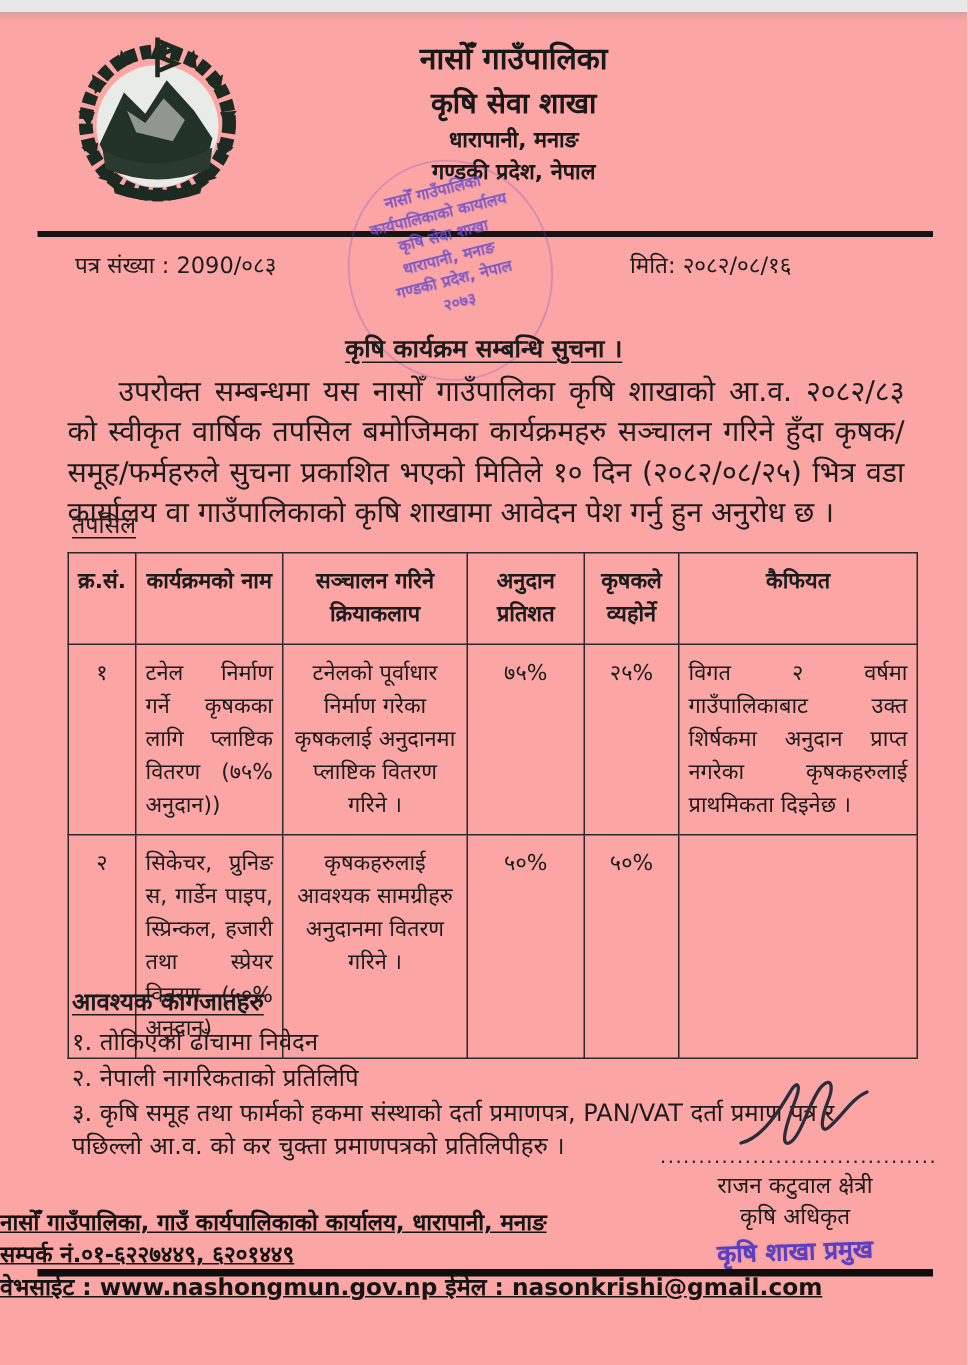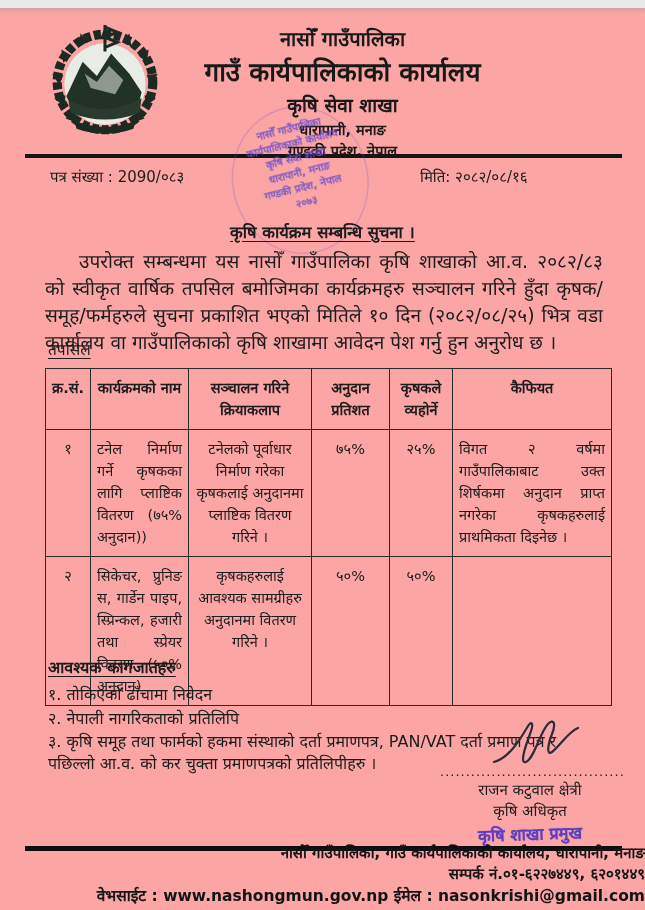--- a/index.html
+++ b/index.html
@@ -112,21 +112,21 @@
   .sig-stamp {
     display: inline-block;
     margin-top: 0px;
     transform: rotate(-2deg);
     color: #5a3fc0; font-weight: bold; font-size: 16.5px;
     text-shadow: 0 0 1px rgba(90,63,192,.5);
   }
 
   
   .foot-rule { position: absolute; left: 25px; right: 23px; top: 838px; height: 4.5px; background: #0e0e0e; }
-  .footer { position: absolute; left: 0; right: 0; top: 834px; text-align: right; font-weight: bold; color: #141414; }
+  .footer { position: absolute; left: 0; right: 0; top: 796px; text-align: left; font-weight: bold; color: #141414; text-decoration: underline; }
   .f-1 { font-size: 15px; line-height: 22px; }
   .f-2 { font-size: 15px; line-height: 21px; }
   .f-3 { font-size: 15.5px; line-height: 22px; }
 </style>
 </head>
 <body>
 
 <div class="page">
   <div class="scan-edge-top"></div>
 
@@ -159,21 +159,20 @@
 
         <path d="M60 4 L60 30 M60 6 L72 11 L60 16 L72 21 L60 26" fill="none" stroke="#1d2a21" stroke-width="3"></path>
 
         <path d="M30 98 Q60 110 90 98 L88 106 Q60 116 32 106 Z" fill="#1d2a21"></path>
       </g>
     </svg>
   </div>
 
   <div class="header-text">
     <div class="h-org">नासोँ गाउँपालिका</div>
-    <div class="h-office">गाउँ कार्यपालिकाको कार्यालय</div>
     <div class="h-sec">कृषि सेवा शाखा</div>
     <div class="h-addr1">धारापानी, मनाङ</div>
     <div class="h-addr2">गण्डकी प्रदेश, नेपाल</div>
   </div>
   <div class="head-rule"></div>
 
   <div class="center-stamp">
     <div class="ring"></div>
     <div class="s-line">नासोँ गाउँपालिका</div>
     <div class="s-line">कार्यपालिकाको कार्यालय</div>

